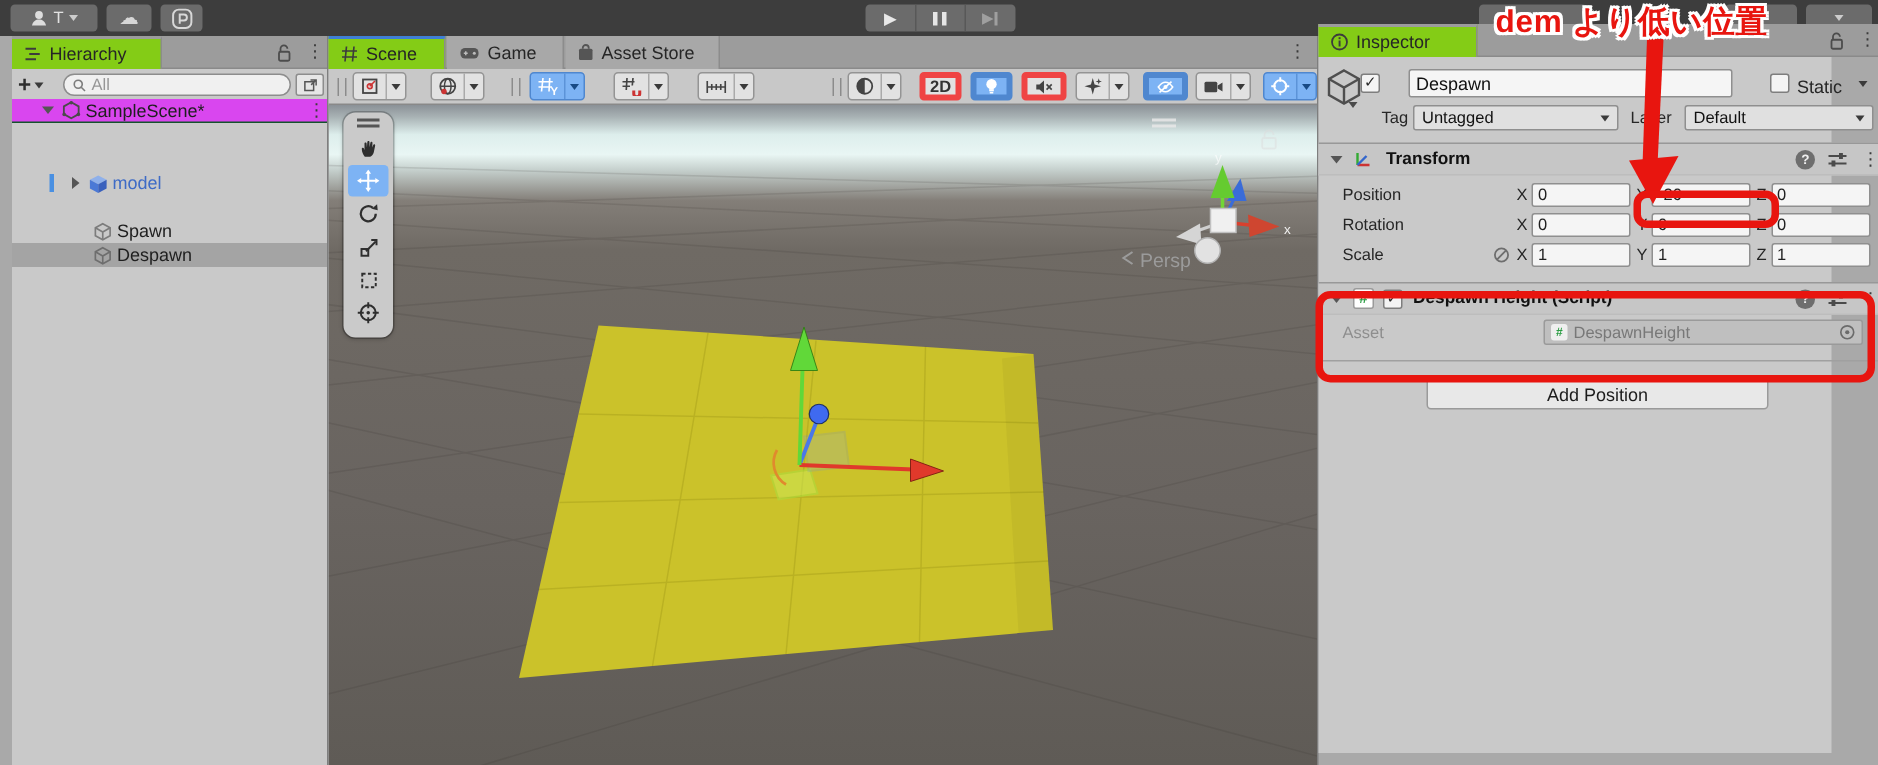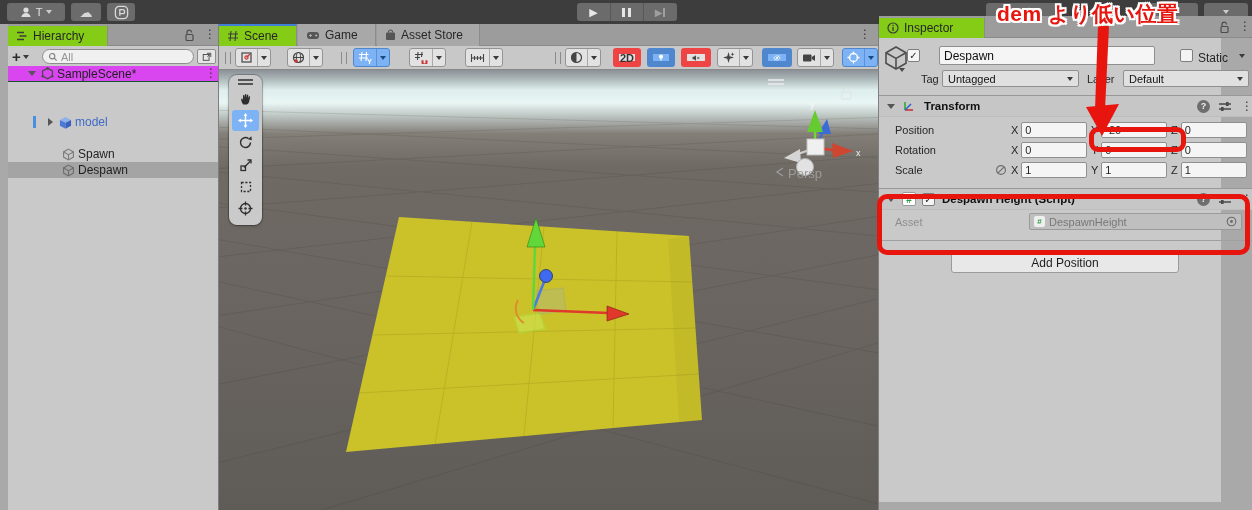--- a/index.html
+++ b/index.html
@@ -26,30 +26,30 @@
   .blue-txt{color:#3e6bc6}
   .fold{width:0;height:0}
   .fold.open{border-left:4px solid transparent;border-right:4px solid transparent;border-top:5px solid #555}
   .fold.closed{border-top:4px solid transparent;border-bottom:4px solid transparent;border-left:5px solid #555}
   .searchfield{position:absolute;background:#f0f0f0;border:1px solid #8d8d8d;border-radius:8px;display:flex;align-items:center;gap:3px;padding:0 5px;color:#969696}
   
   .stoolbar{position:absolute;left:219px;top:46px;width:659px;height:24px;background:#c8c8c8;border-bottom:1px solid #898989}
   .btn-split{position:absolute;top:2px;display:flex;align-items:stretch;height:19px;border:1px solid #949494;border-radius:3px;background:#e2e2e2}
   .seg{display:flex;align-items:center;justify-content:center;padding:0 4px}
   .caret-seg{border-left:1px solid #aaa;width:13px}
-  .btn-sq{position:absolute;top:2px;height:19px;border:6px solid #ef4444;border-radius:3px;background:#e2e2e2;display:flex;align-items:center;justify-content:center;padding:0 5px;font-size:11px;font-weight:bold;color:#333}
+  .btn-sq{position:absolute;top:2px;height:19px;border:4px solid #ef4444;border-radius:3px;background:#e2e2e2;display:flex;align-items:center;justify-content:center;padding:0 5px;font-size:11px;font-weight:bold;color:#333}
   .bluebg{background:#7db3f4 !important;border-color:#4f87cf !important;color:#fff !important}
   .tri-down{width:0;height:0;border-left:3.5px solid transparent;border-right:3.5px solid transparent;border-top:4.5px solid #3a3a3a}
   .vbars{position:absolute;top:6px;width:6px;height:12px;border-left:1.5px solid #8b8b8b;border-right:1.5px solid #8b8b8b}
   
   .viewport{position:absolute;left:219px;top:70px;width:659px;height:440px;overflow:hidden}
   .toolstrip{position:absolute;left:10px;top:5px;width:33px;height:150px;background:#cacaca;border-radius:8px;box-shadow:0 0 0 1px rgba(0,0,0,.22),0 1px 3px rgba(0,0,0,.25)}
   .tool{width:27px;height:21px;margin:1px auto;border-radius:3px;display:flex;align-items:center;justify-content:center}
   .tool.sel{background:#7db3f4}
-  .persp{position:absolute;left:556px;top:96px;display:flex;gap:3px;color:#9b9b9b;font-size:13px}
+  .persp{position:absolute;left:528px;top:96px;display:flex;gap:3px;color:#9b9b9b;font-size:13px}
   .handlebar{position:absolute;width:16px;height:7px}
   .handlebar i{display:block;height:1.5px;background:#e8e8e8;margin-bottom:2.5px;opacity:.85}
   .handlebar.dark i{background:#555;opacity:1}
   
   .ifield{position:absolute;background:#f5f5f5;border:1px solid #8f8f8f;border-radius:2px;display:flex;align-items:center;padding:0 4px;font-size:11px;color:#111}
   .dd{position:absolute;background:#e0e0e0;border:1px solid #8f8f8f;border-radius:2px;display:flex;align-items:center;justify-content:space-between;padding:0 5px;font-size:11px;color:#111;height:17px}
   .chk{position:absolute;width:13px;height:13px;background:#f4f4f4;border:1px solid #7e7e7e;border-radius:2px;display:flex;align-items:center;justify-content:center;font-size:10px;color:#2a2a2a;font-weight:bold}
   .ilabel{position:absolute;font-size:11px;color:#262626}
   .comp-head{position:absolute;left:0;width:373px;height:22px;border-top:1px solid #989898;border-bottom:1px solid #bdbdbd;background:#c6c6c6;display:flex;align-items:center}
   .comp-title{font-weight:bold;font-size:11.5px;color:#111}

